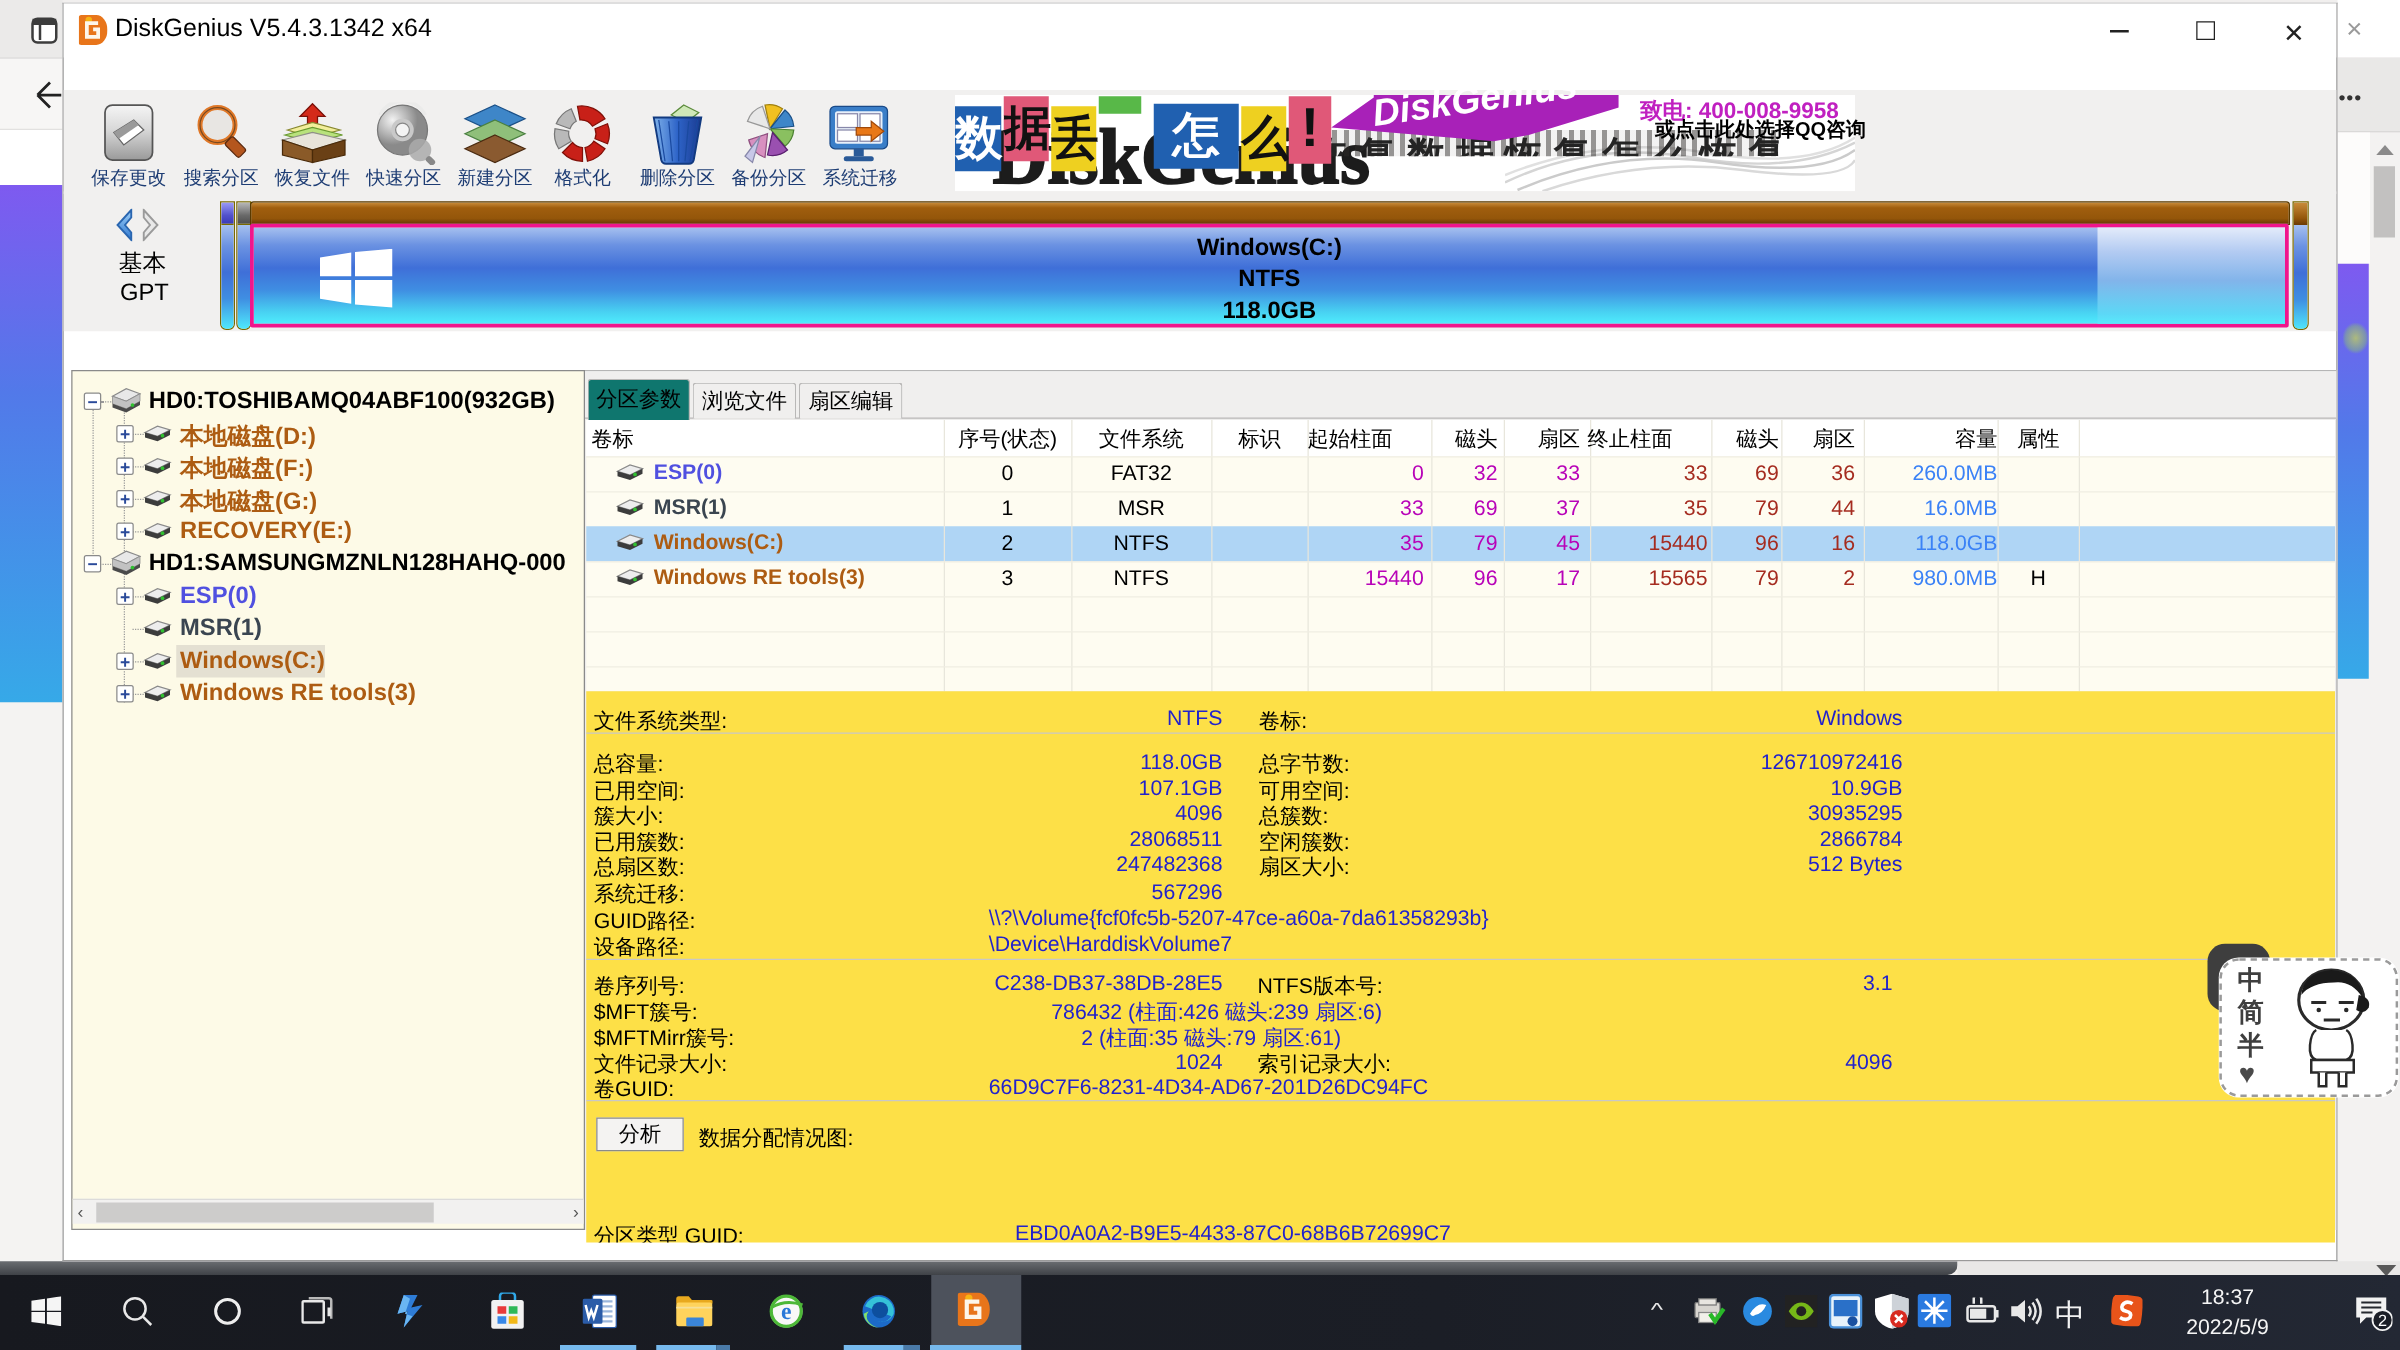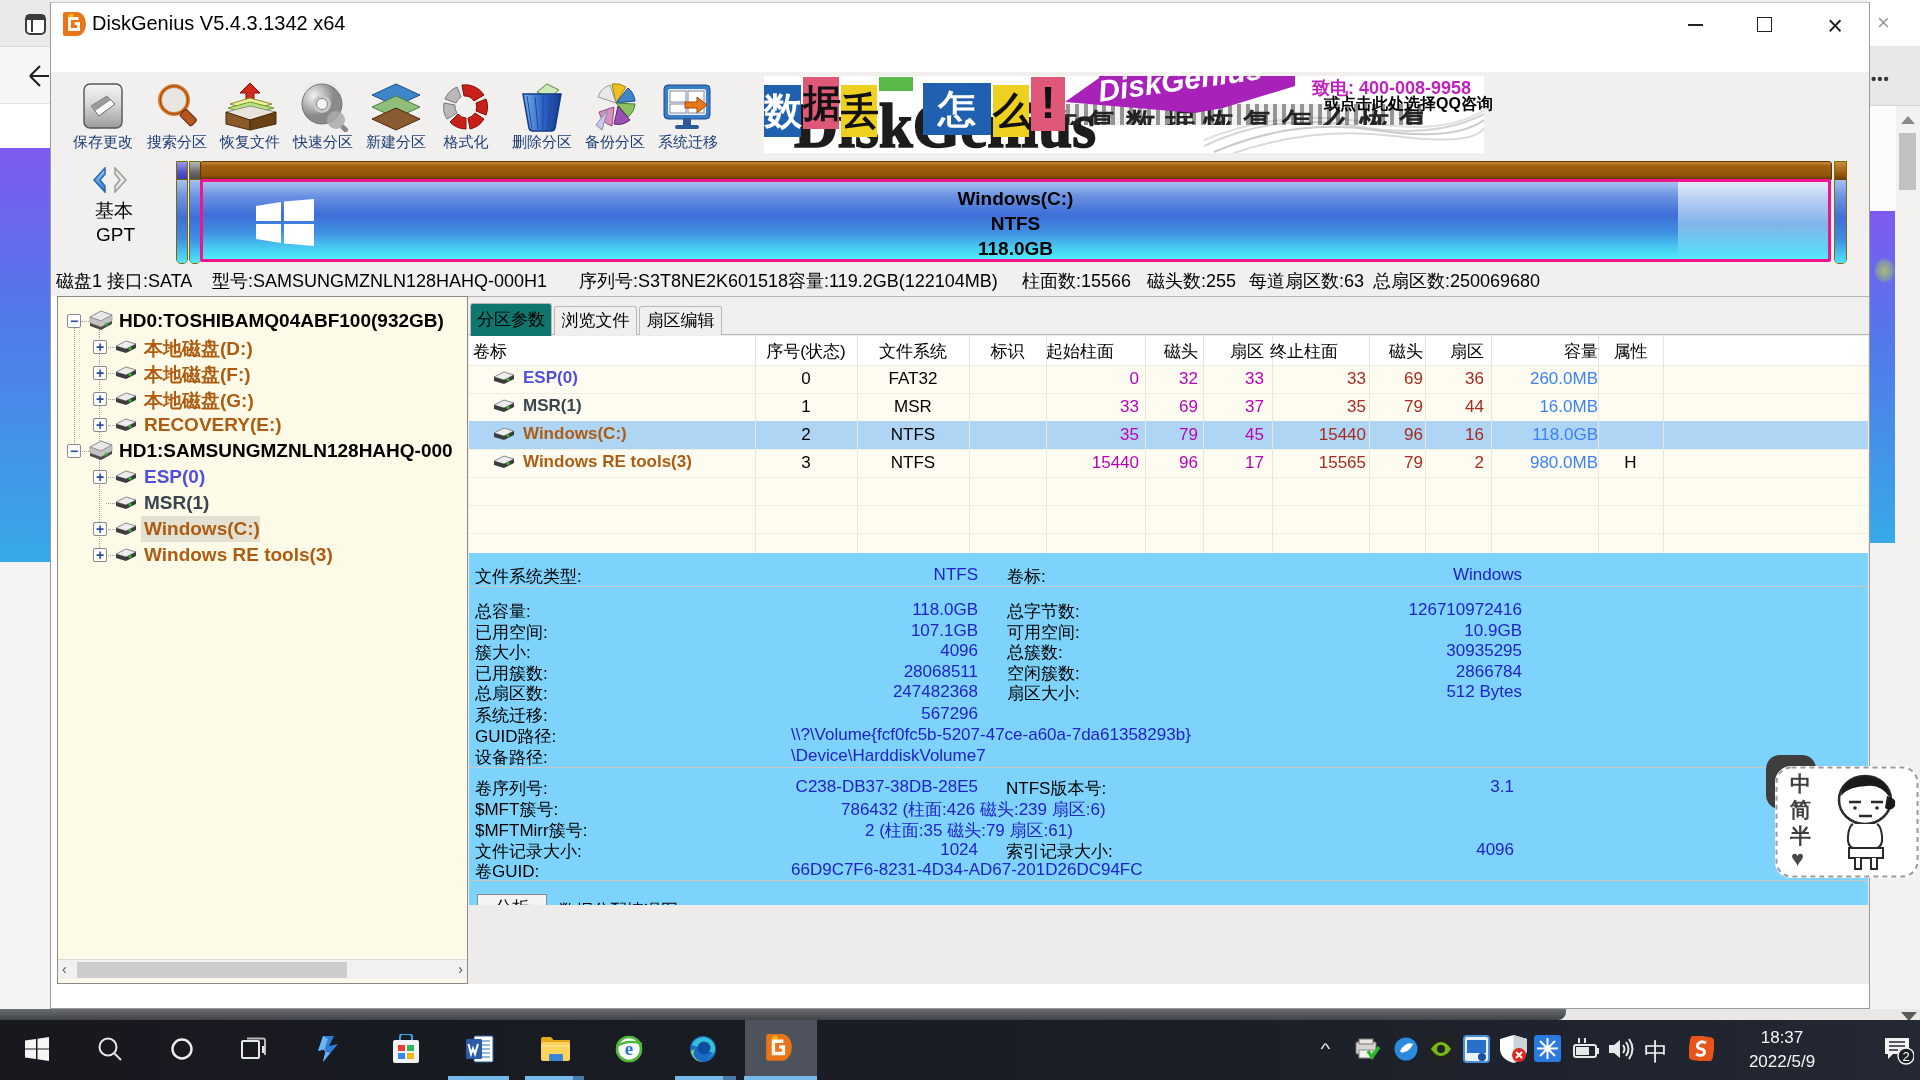--- a/index.html
+++ b/index.html
@@ -335,31 +335,20 @@
           <div class="abs bartxt" style="top:6px">Windows(C:)</div>
           <div class="abs bartxt" style="top:31px">NTFS</div>
           <div class="abs bartxt" style="top:56px">118.0GB</div>
         </div>
       </div>
 
       <div class="abs" style="left:1783px;top:8px;width:13px;height:103px;border:1px solid #7a6a00;border-radius:0 0 5px 5px;overflow:hidden">
         <div style="width:100%;height:18px;background:linear-gradient(180deg,#c98c3a,#94560a 70%,#6a3a02)"></div>
         <div style="width:100%;height:85px;background:linear-gradient(180deg,#a6c0ef 0%,#6b92e2 20%,#3f6fd8 45%,#3f8ee2 70%,#4fecfd 100%)"></div>
       </div>
-    </div>
-    <div class="abs" id="dg-info">
-      <span class="abs" style="left:5px;top:4px">磁盘1</span>
-      <span class="abs" style="left:56px;top:4px">接口:SATA</span>
-      <span class="abs" style="left:161px;top:4px">型号:SAMSUNGMZNLN128HAHQ-000H1</span>
-      <span class="abs" style="left:528px;top:4px">序列号:S3T8NE2K601518</span>
-      <span class="abs" style="left:737px;top:4px">容量:119.2GB(122104MB)</span>
-      <span class="abs" style="left:971px;top:4px">柱面数:15566</span>
-      <span class="abs" style="left:1096px;top:4px">磁头数:255</span>
-      <span class="abs" style="left:1198px;top:4px">每道扇区数:63</span>
-      <span class="abs" style="left:1322px;top:4px">总扇区数:250069680</span>
     </div>
     <div class="abs" id="tree">
 
       <div class="abs dotv" style="left:16px;top:24px;height:130px"></div>
       <div class="abs dotv" style="left:41px;top:30px;height:124px"></div>
       <div class="abs dotv" style="left:41px;top:160px;height:105px"></div>
       <div class="abs doth" style="left:23px;top:24px;width:8px"></div>
       <div class="abs doth" style="left:16px;top:154px;width:15px"></div>
       <div class="abs doth" style="left:48px;top:50px;width:9px"></div>
       <div class="abs doth" style="left:48px;top:76px;width:9px"></div>
@@ -539,21 +528,21 @@
         <div class="abs rn rd" style="left:957px;top:61px;width:58px">44</div>
         <div class="abs rn rd" style="left:957px;top:89px;width:58px">16</div>
         <div class="abs rn rd" style="left:957px;top:117px;width:58px">2</div>
         <div class="abs rn" style="left:1024px;top:33px;width:105px">260.0MB</div>
         <div class="abs rn" style="left:1024px;top:61px;width:105px">16.0MB</div>
         <div class="abs rn" style="left:1024px;top:89px;width:105px">118.0GB</div>
         <div class="abs rn" style="left:1024px;top:117px;width:105px">980.0MB</div>
         <div class="abs rc" style="left:1129px;top:117px;width:65px">H</div>
       </div>
 
-      <div class="abs" style="left:1px;top:256px;width:1399px;height:352px;background:#7dd3fc;overflow:hidden">
+      <div class="abs" style="left:1px;top:256px;width:1399px;height:441px;background:#fde047;overflow:hidden">
         <div class="abs il" style="left:6px;top:12px">文件系统类型:</div>
           <div class="abs iv vr" style="top:12px">NTFS</div>
         <div class="abs il" style="left:538px;top:12px">卷标:</div>
           <div class="abs iv vr2" style="top:12px">Windows</div>
         <div class="abs sep" style="top:33px"></div>
         <div class="abs il" style="left:6px;top:47px">总容量:</div>
           <div class="abs iv vr" style="top:47px">118.0GB</div>
         <div class="abs il" style="left:538px;top:47px">总字节数:</div>
           <div class="abs iv vr2" style="top:47px">126710972416</div>
         <div class="abs il" style="left:6px;top:68px">已用空间:</div>

